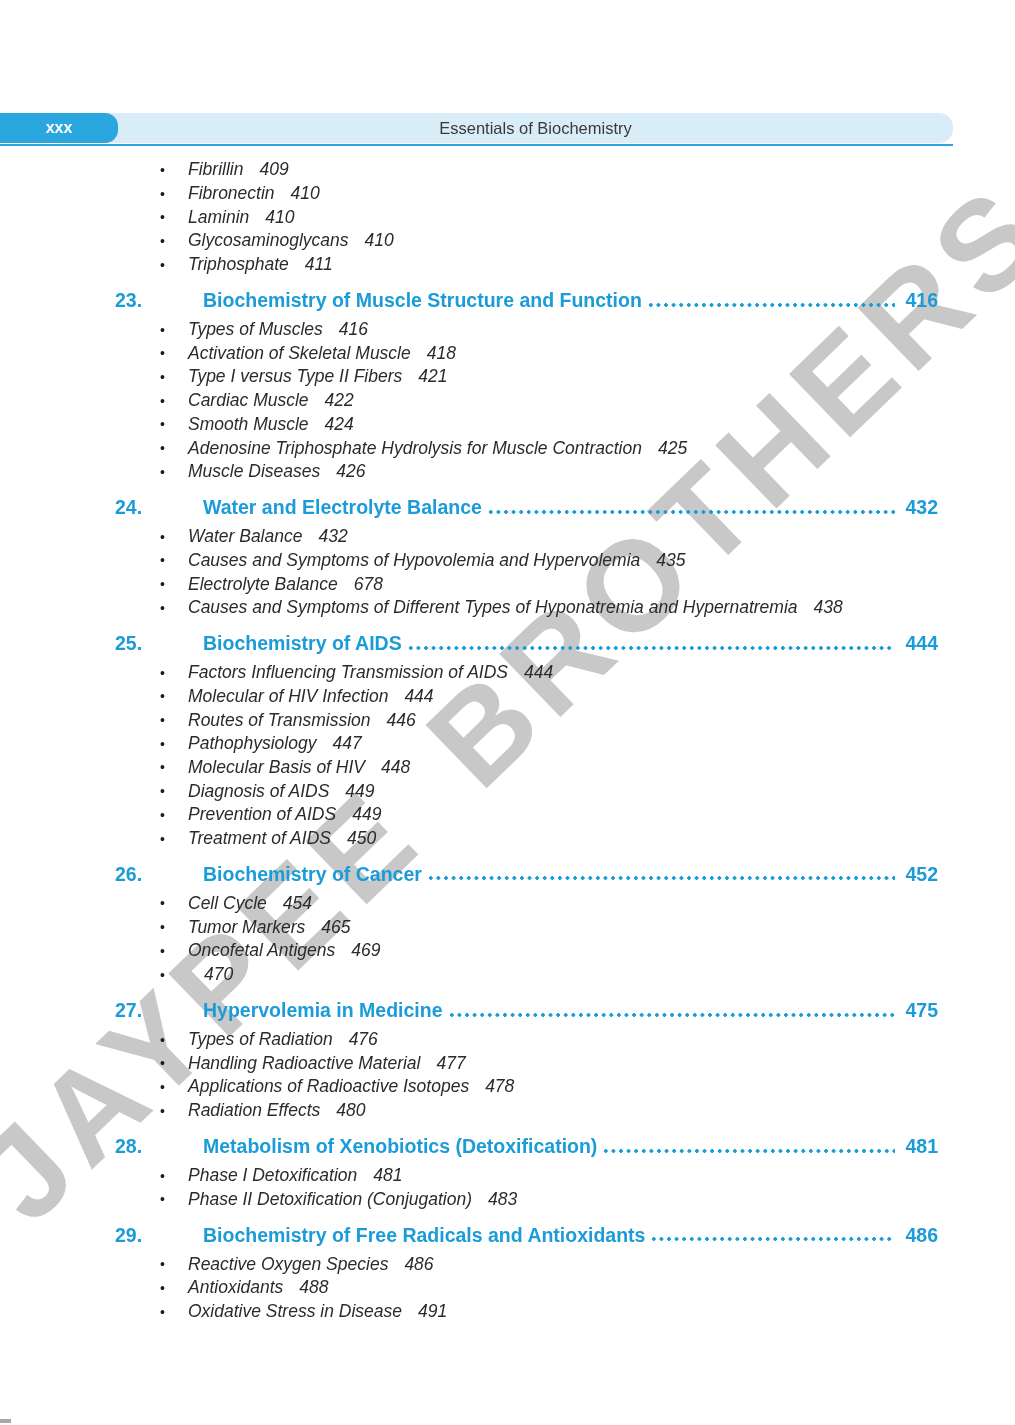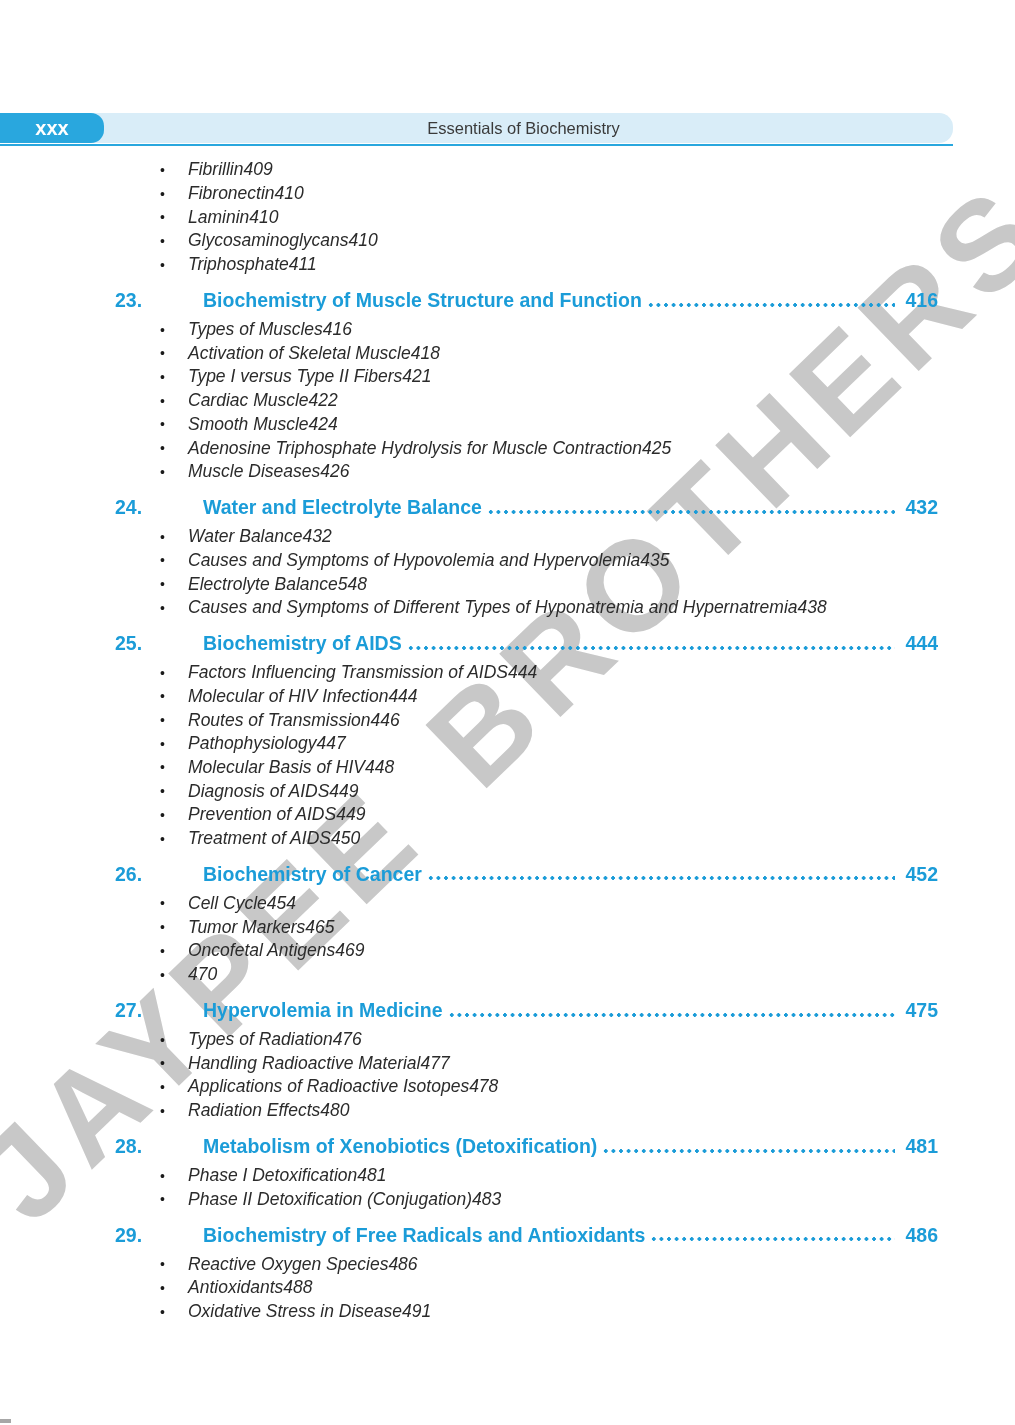--- a/index.html
+++ b/index.html
@@ -23,47 +23,47 @@
     font-size:128px;font-weight:700;
     letter-spacing:10px;word-spacing:26px;
     color:var(--wm);white-space:nowrap;
     z-index:0;user-select:none;
   }
   .header-bar{
     position:absolute;left:0;top:113px;width:953px;height:30px;
     background:var(--bar);border-radius:0 14px 14px 0;z-index:1;
   }
   .header-box{
-    position:absolute;left:0;top:113px;width:104px;height:30px;
+    position:absolute;left:0;top:113px;width:118px;height:30px;
     background:var(--accent2);border-radius:0 13px 13px 0;
     display:flex;align-items:center;justify-content:center;
-    color:#ffffff;font-weight:700;font-size:20px;z-index:3;
+    color:#ffffff;font-weight:700;font-size:16px;z-index:3;
   }
   .header-title{
-    position:absolute;left:106px;top:113px;width:835px;height:30px;
+    position:absolute;left:118px;top:113px;width:835px;height:30px;
     display:flex;align-items:center;justify-content:center;
     color:var(--headertext);font-size:16.5px;z-index:2;
   }
   .header-line{
     position:absolute;left:0;top:144px;width:953px;height:2px;
     background:var(--accent2);z-index:1;
   }
   .toc{
     position:absolute;left:115px;top:158px;width:823px;z-index:2;
   }
   .item{
     height:23.7px;display:flex;align-items:center;
     font-style:italic;font-size:17.5px;color:var(--itemtext);
     padding-left:45px;box-sizing:border-box;
   }
   .item .bullet{
     width:28px;font-style:normal;font-size:14px;color:#1a1a1a;
     flex:0 0 28px;
   }
-  .item .ipage{margin-left:0;}
+  .item .ipage{margin-left:16px;}
   .chapter-heading{
     display:flex;align-items:center;height:30px;
     margin:9.15px 0 2.15px 0;
     color:var(--accent);font-weight:700;font-size:19.5px;
   }
   .ch-num{flex:0 0 45px;}
   .ch-title{white-space:nowrap;margin-left:43px;}
   .leader{
     flex:1 1 auto;height:8px;margin:0 5px 0 5px;
     position:relative;top:4px;
@@ -169,21 +169,21 @@
         <span class="ipage">432</span>
       </div>
       <div class="item">
         <span class="bullet">•</span>
         <span class="ilabel">Causes and Symptoms of Hypovolemia and Hypervolemia</span>
         <span class="ipage">435</span>
       </div>
       <div class="item">
         <span class="bullet">•</span>
         <span class="ilabel">Electrolyte Balance</span>
-        <span class="ipage">548</span>
+        <span class="ipage">678</span>
       </div>
       <div class="item">
         <span class="bullet">•</span>
         <span class="ilabel">Causes and Symptoms of Different Types of Hyponatremia and Hypernatremia</span>
         <span class="ipage">438</span>
       </div>
     </div>
     <div class="chapter">
       <div class="chapter-heading">
         <span class="ch-num">25.</span>

